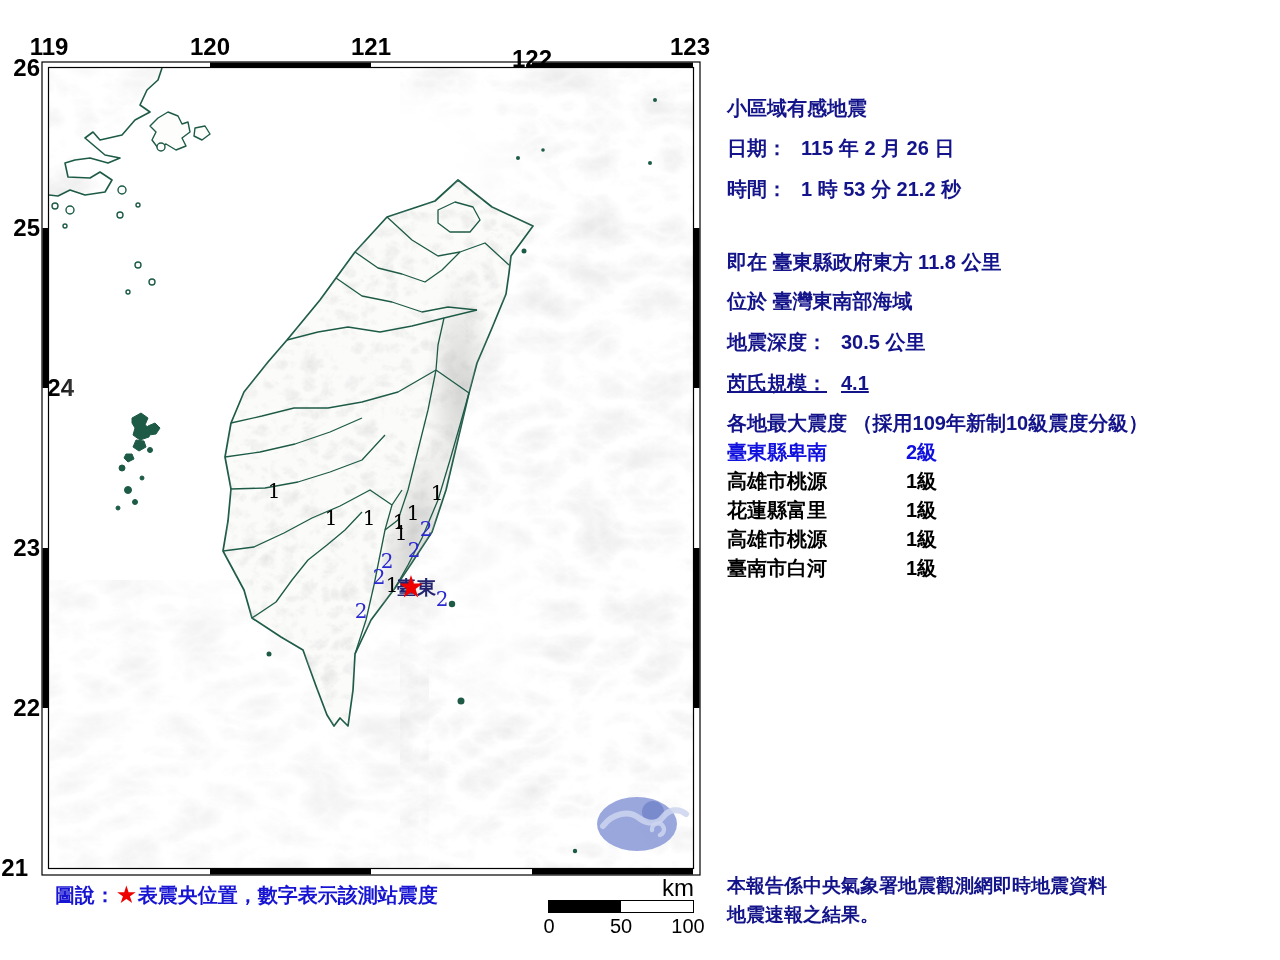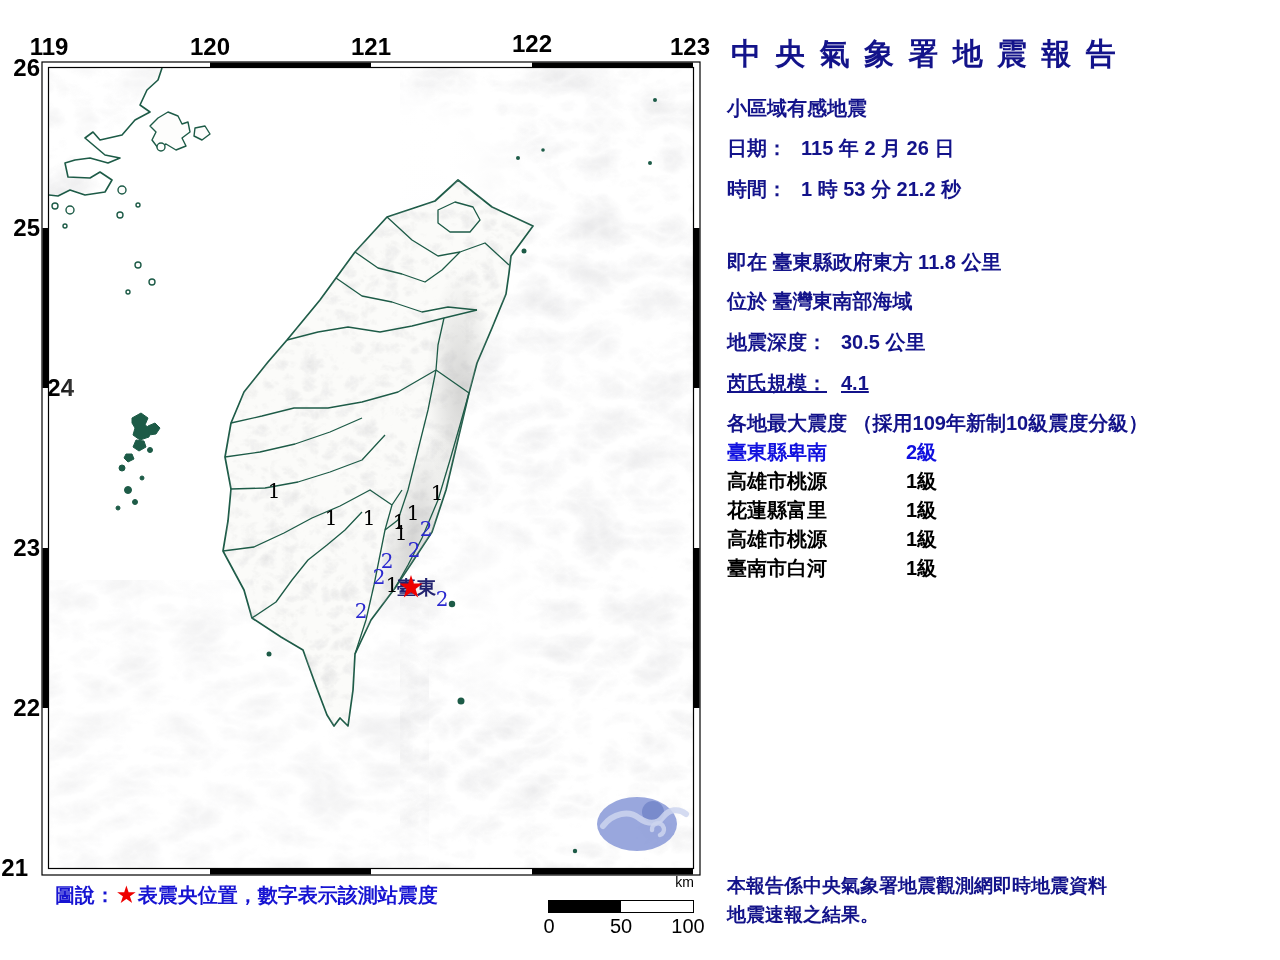--- a/index.html
+++ b/index.html
@@ -43,21 +43,21 @@
   }
   .r-line{left:727px;font-size:20px;font-weight:700;color:var(--navy);}
   .r-line .val{margin-left:14px;}
   .station-name{left:727px;font-size:20px;font-weight:700;color:#000;}
   .station-level{position:absolute;left:906px;font-size:20px;font-weight:700;color:#000;}
   .station-row-hl .station-name,.station-row-hl .station-level{color:var(--station-blue);}
   .r-footer{left:727px;font-size:19px;font-weight:700;color:var(--navy);}
   
   .legend{left:55px;top:882px;font-size:20px;font-weight:700;color:var(--legend-blue);}
   .legend .star-glyph{color:var(--star-red);font-size:21px;padding:0 2px;}
-  .km-label{left:694px;top:874px;font-size:14px;color:#000;transform:translateX(-100%);font-weight:400;}
+  .km-label{left:694px;top:874px;font-size:24px;color:#000;transform:translateX(-100%);font-weight:400;}
   .scalebar{
     left:548px;top:900px;width:144px;height:11px;border:1.5px solid #000;box-sizing:content-box;
     background:linear-gradient(to right,#000 0 50%,#fff 50% 100%);
   }
   .sb-num{font-size:20px;color:#000;top:915px;transform:translateX(-50%);font-weight:400;}
 </style>
 </head>
 <body>
 
 <div class="page">
@@ -191,21 +191,21 @@
       <rect x="2.5" y="488" width="6" height="160" fill="#000"></rect>
 
       <rect x="653.5" y="168" width="6" height="160" fill="#000"></rect>
       <rect x="653.5" y="488" width="6" height="160" fill="#000"></rect>
     </g>
   </svg>
 
   <span class="abs lon-label" style="left:49px;top:33px;">119</span>
   <span class="abs lon-label" style="left:210px;top:33px;">120</span>
   <span class="abs lon-label" style="left:371px;top:33px;">121</span>
-  <span class="abs lon-label" style="left:532px;top:30px;">122</span>
+  <span class="abs lon-label" style="left:532px;top:45px;">122</span>
   <span class="abs lon-label" style="left:690px;top:33px;">123</span>
 
   <span class="abs lat-label" style="left:40px;top:68px;">26</span>
   <span class="abs lat-label" style="left:40px;top:228px;">25</span>
   <span class="abs lat-label" style="left:40px;top:388px;margin-left:34px;">24</span>
   <span class="abs lat-label" style="left:40px;top:548px;">23</span>
   <span class="abs lat-label" style="left:40px;top:708px;">22</span>
   <span class="abs lat-label" style="left:28px;top:868px;">21</span>
 
   <span class="mark i1" style="left: 274px; top: 492px;">1</span>
@@ -221,21 +221,20 @@
   <span class="mark i2" style="left: 379px; top: 578px;">2</span>
   <span class="mark i1" style="left: 392px; top: 586px;">1</span>
   <span class="mark i2" style="left: 442px; top: 600px;">2</span>
   <span class="mark i2" style="left: 361px; top: 612px;">2</span>
 
   <span class="epicenter-label" style="left: 417px; top: 587px;">臺東</span>
   <svg id="star-box" viewBox="0 0 26 26">
     <polygon points="13,1 15.8,9.4 24.6,9.6 17.6,14.9 20.2,23.4 13,18.2 5.8,23.4 8.4,14.9 1.4,9.6 10.2,9.4" fill="#ee0000"></polygon>
   </svg>
 
-  <div class="abs r-title">中 央 氣 象 署 地 震 報 告</div>
   <div class="abs r-line" style="top:95px;">小區域有感地震</div>
 
   <div class="abs r-line" style="top:135px;">
     <span>日期：</span><span class="val">115 年 2 月 26 日</span>
   </div>
   <div class="abs r-line" style="top:176px;">
     <span>時間：</span><span class="val">1 時 53 分 21.2 秒</span>
   </div>
   <div class="abs r-line" style="top:249px;">即在 臺東縣政府東方 11.8 公里</div>
   <div class="abs r-line" style="top:288px;">位於 臺灣東南部海域</div>

